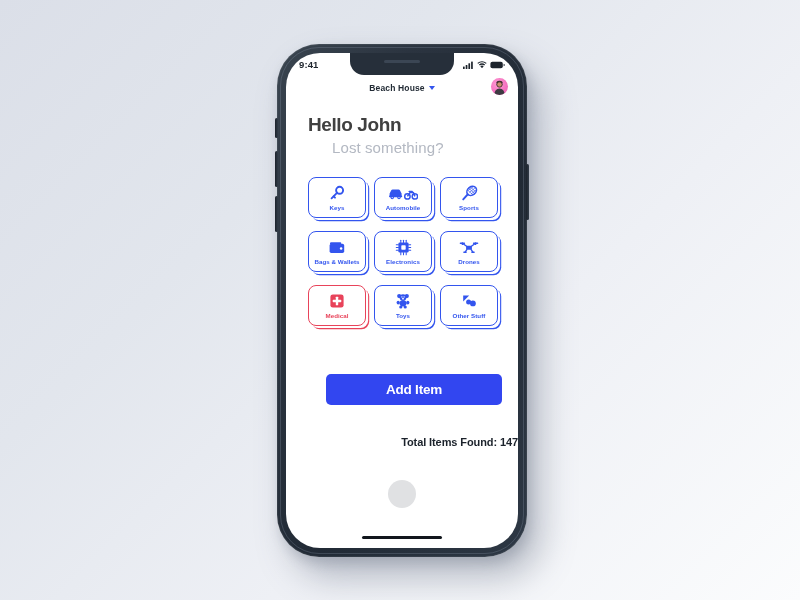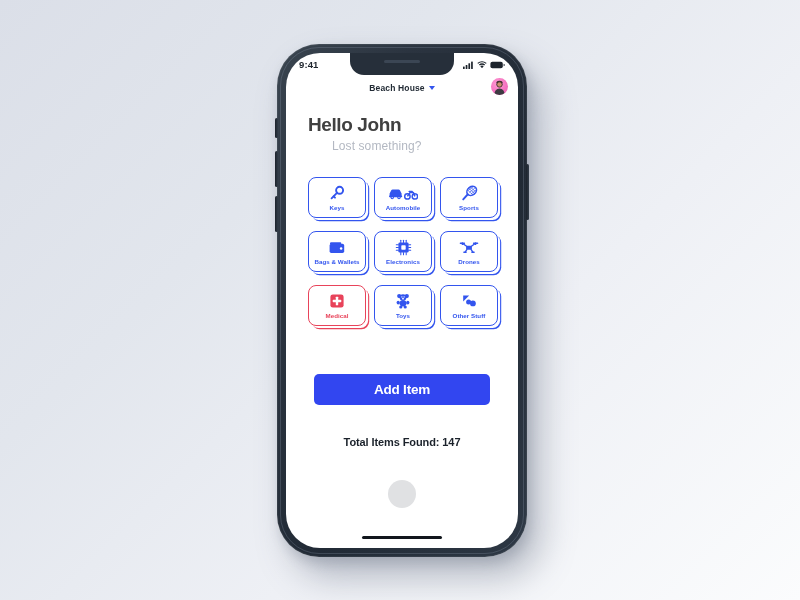--- a/index.html
+++ b/index.html
@@ -163,21 +163,21 @@
   }
   .greeting-title {
     font-size: 19px;
     font-weight: bold;
     color: #404040;
     letter-spacing: -0.4px;
     line-height: 1.05;
   }
   .greeting-sub {
     margin-top: 4px;
-    font-size: 12px;
+    font-size: 15px;
     color: #b3b8c2;
     letter-spacing: 0.1px;
     padding-left: 24px;
   }
 
   
   .grid {
     position: absolute;
     left: 22px;
     top: 124px;
@@ -218,21 +218,21 @@
     font-weight: bold;
     color: #3355ee;
     letter-spacing: 0.05px;
     white-space: nowrap;
   }
   .tile.red .tile-label { color: #e8435a; }
 
   
   .add-btn {
     position: absolute;
-    left: 28px;
+    left: 40px;
     top: 321px;
     width: 176px;
     height: 31px;
     border-radius: 5px;
     background: #3246f0;
     border: none;
     color: #fff;
     font-family: "Liberation Sans", sans-serif;
     font-size: 13.5px;
     font-weight: bold;
@@ -248,20 +248,21 @@
     top: 383px;
     text-align: center;
     z-index: 10;
   }
   .stat-row {
     font-size: 11px;
     font-weight: bold;
     color: #1b222b;
     letter-spacing: -0.1px;
     margin-bottom: 9px;
+    text-align: right;
   }
   .stat-row .stat-label { font-weight: bold; }
   .stat-row .stat-value { font-weight: bold; }
 
   .placeholder-circle {
     position: absolute;
     left: 50%;
     top: 427px;
     transform: translateX(-50%);
     width: 28px;

